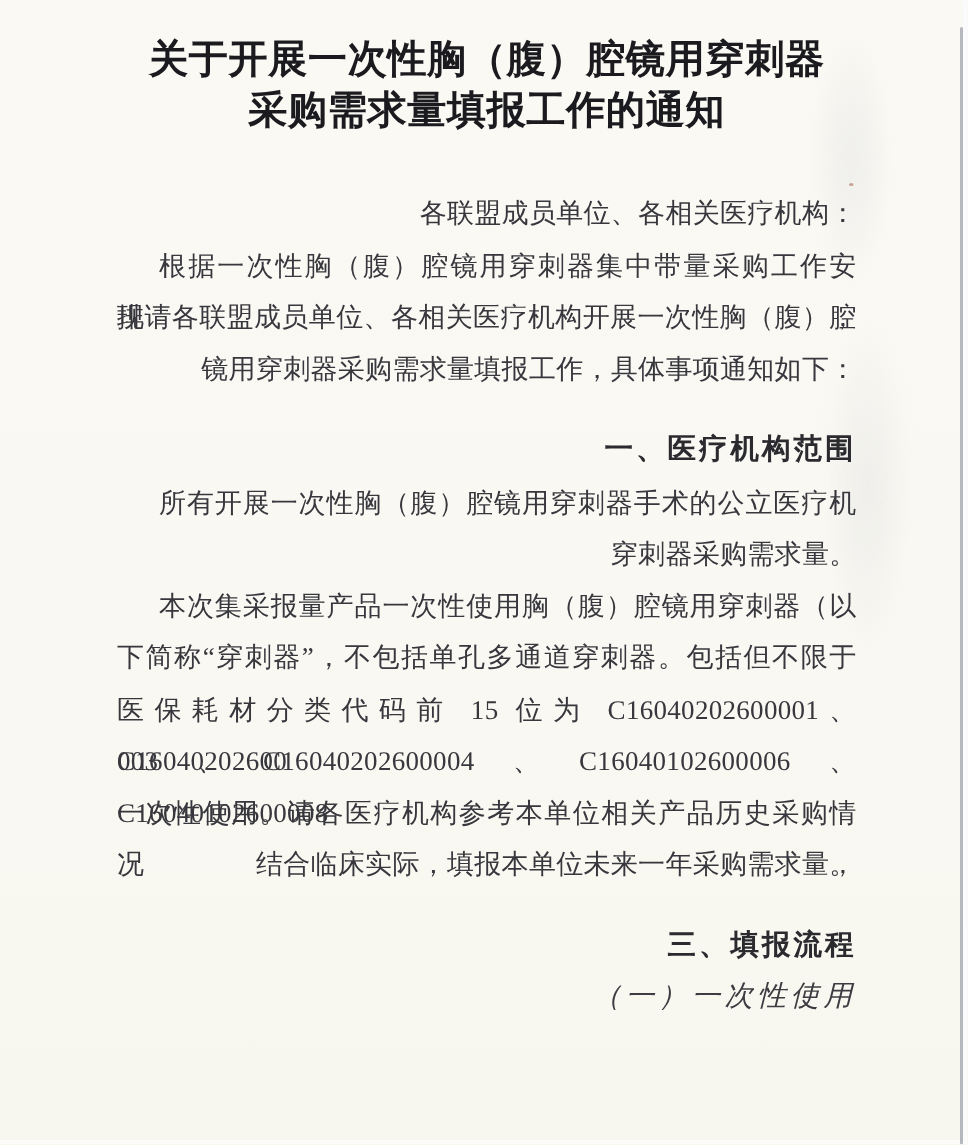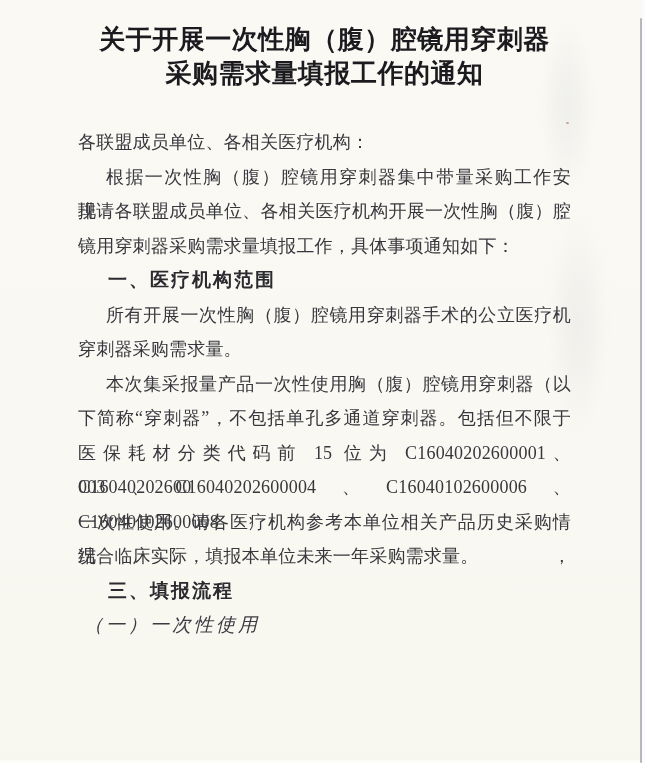--- a/index.html
+++ b/index.html
@@ -48,32 +48,32 @@
     color: #1b1b1f; letter-spacing: 0.5px;
   }
 
   .doc-body {
     position: absolute; left: 78px; top: 125px; width: 493px;
   }
   .line {
     height: 34.5px; line-height: 34.5px;
     font-size: 18px; color: #37373d;
     letter-spacing: 0.2px;
-    overflow: visible; white-space: nowrap;
+    overflow: visible; white-space: nowrap; text-align: right;
   }
   .line.just {
     white-space: normal;
     text-align: justify;
     text-align-last: justify;
   }
   .line.indent { text-indent: 28px; }
   .line.heading {
     font-family: "Liberation Sans", "DejaVu Sans", sans-serif;
     font-weight: bold; font-size: 19px; color: #2a2a2f;
-    letter-spacing: 2px; text-indent: 30px;
+    letter-spacing: 2px; text-indent: 30px; margin-top: 20px;
   }
   .line.subheading {
     font-style: italic; font-size: 19px; color: #3c3c42;
     letter-spacing: 3px; text-indent: 6px;
   }
 </style>
 </head>
 <body>
 
 <div class="page">

